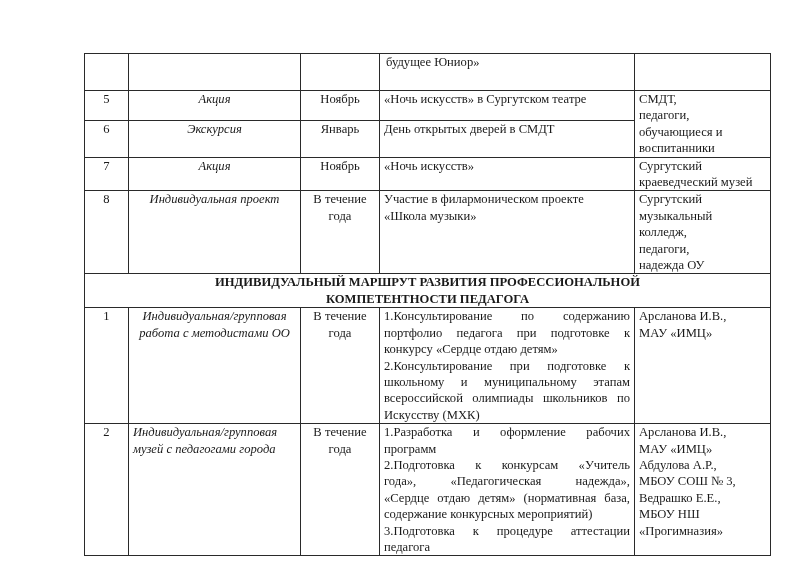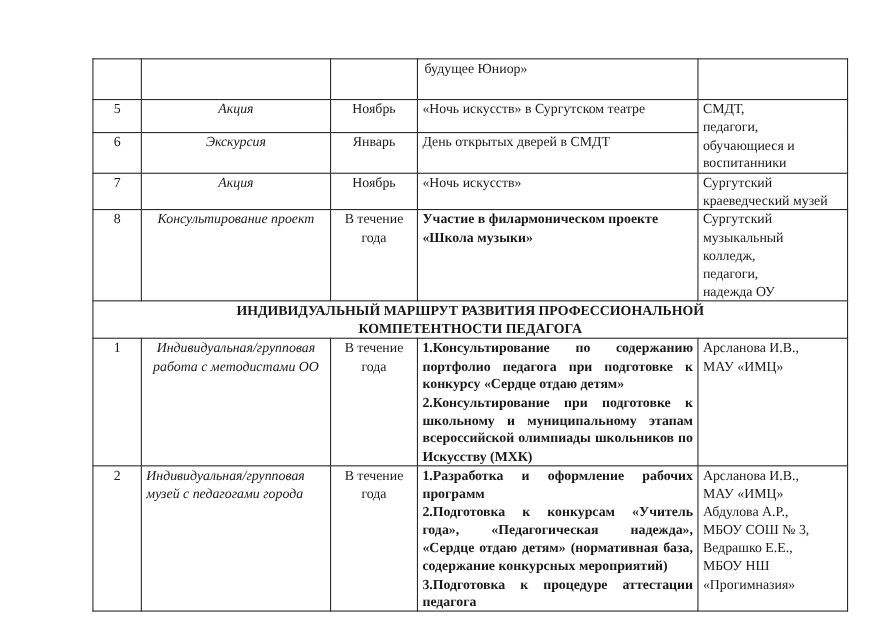--- a/index.html
+++ b/index.html
@@ -14,21 +14,21 @@
       border: 1.4px solid #2a2a2a; vertical-align: top;
       padding: 0 4px; overflow: hidden;
     }
     td.num { text-align: center; }
     td.type { text-align: center; font-style: italic; }
     td.date { text-align: center; }
     td.desc { text-align: left; }
     td.resp { text-align: left; }
     td.section { text-align: center; font-weight: bold; padding-top: 1px; }
     .line { display: block; }
-    .desc .line { text-align: justify; text-align-last: left; font-weight: bold; }
+    .desc .line { text-align: justify; text-align-last: left; }
     .desc .line.full { text-align-last: justify; }
   </style>
 </head>
 <body>
 
 <table class="plan">
   <colgroup>
     <col style="width:44px">
     <col style="width:172px">
     <col style="width:79px">
@@ -71,21 +71,21 @@
       <td class="date">Ноябрь</td>
       <td class="desc">«Ночь искусств»</td>
       <td class="resp">
         <span class="line">Сургутский</span>
         <span class="line">краеведческий музей</span>
       </td>
     </tr>
 
     <tr style="height:77px">
       <td class="num">8</td>
-      <td class="type">Консультирование проект</td>
+      <td class="type">Индивидуальная проект</td>
       <td class="date">
         <span class="line">В течение</span>
         <span class="line">года</span>
       </td>
       <td class="desc">
         <span class="line">Участие в филармоническом проекте</span>
         <span class="line">«Школа музыки»</span>
       </td>
       <td class="resp">
         <span class="line">Сургутский</span>

